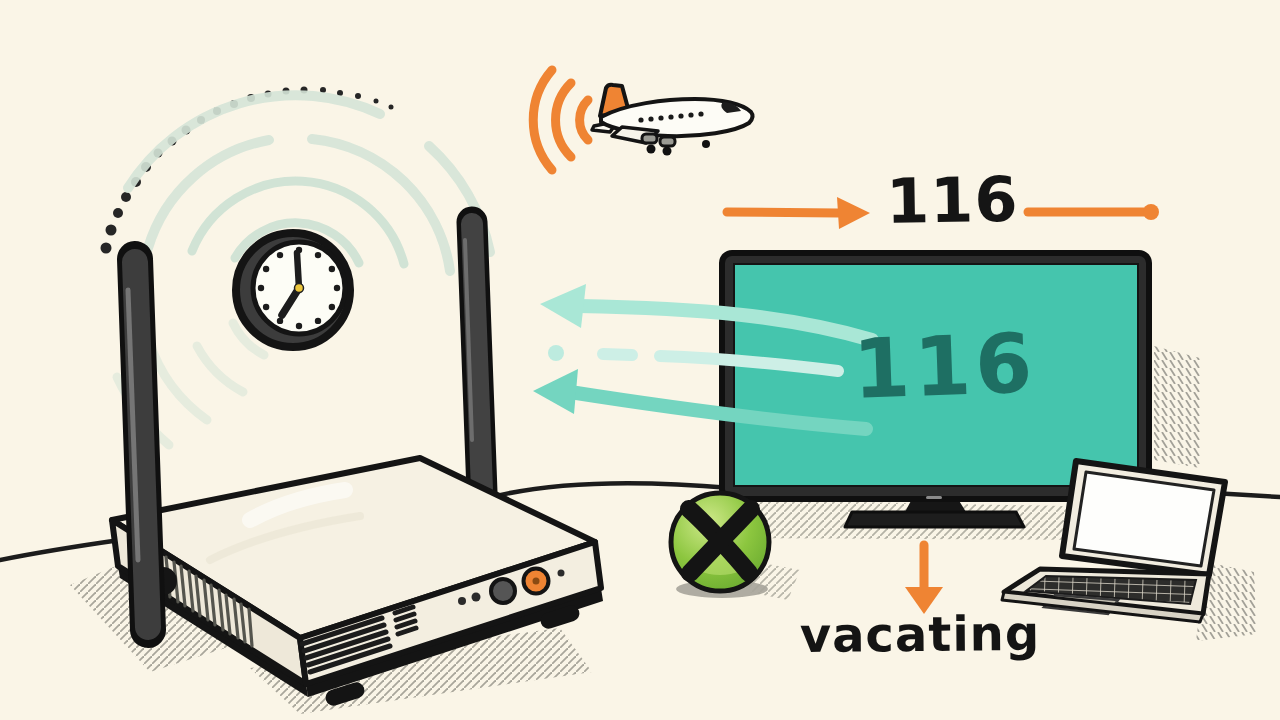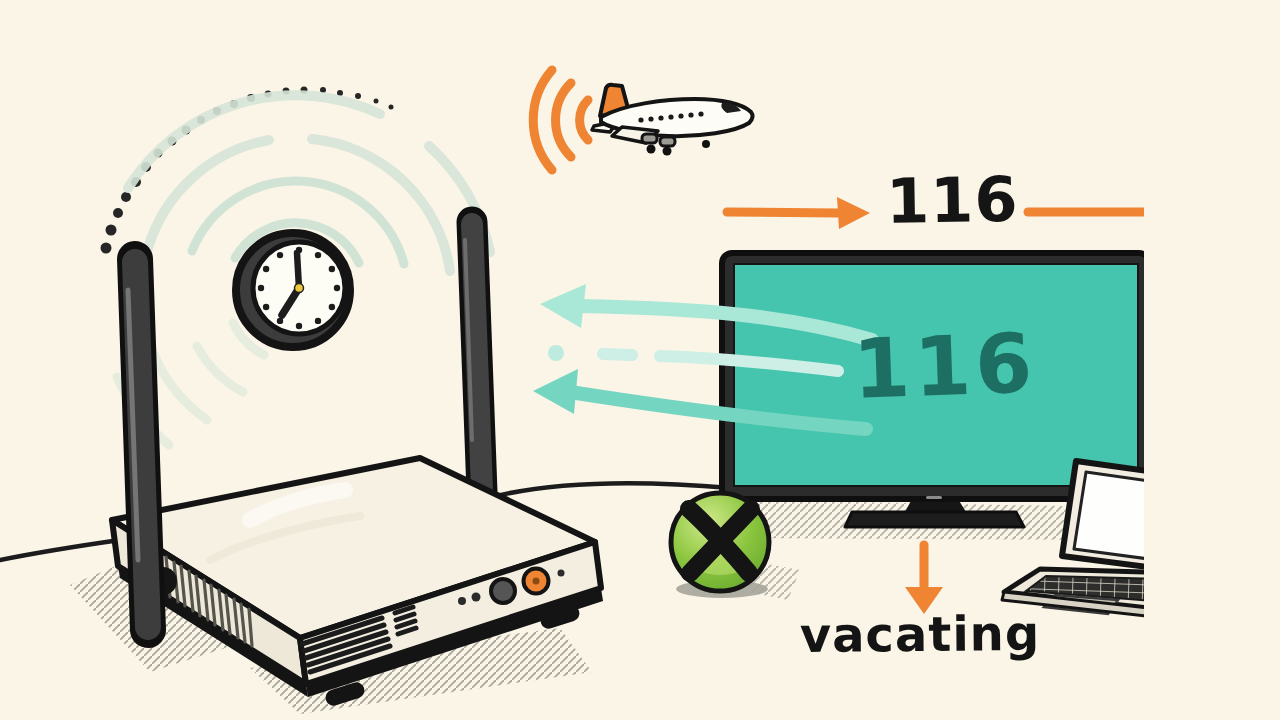--- a/index.html
+++ b/index.html
@@ -1,16 +1,16 @@
 <!DOCTYPE html>
 <html><head>
 <meta charset="utf-8">
 <style>
   html,body{margin:0;padding:0;background:#faf5e7;}
-  .stage{position:relative;width:1144px;height:720px;overflow:hidden;background:#faf5e7;
+  .stage{position:relative;width:1280px;height:720px;overflow:hidden;background:#faf5e7;
          font-family:"DejaVu Sans","Liberation Sans",sans-serif;}
   .stage svg{position:absolute;left:0;top:0;}
   .overlay{position:absolute;line-height:1;white-space:nowrap;user-select:none;}
   .t116top{left:886px;top:170px;width:120px;text-align:center;font-weight:700;font-size:62px;
            color:#151515;transform:rotate(-1deg);letter-spacing:1px;}
   .t116tv{left:853px;top:326px;width:164px;text-align:center;font-weight:700;font-size:82px;
           color:#1e6f63;transform:rotate(-2deg);letter-spacing:4px;}
   .tcaption{left:798px;top:610px;width:244px;text-align:center;font-weight:700;font-size:48px;
             color:#141414;letter-spacing:1px;transform:rotate(-0.5deg);}
 </style>

